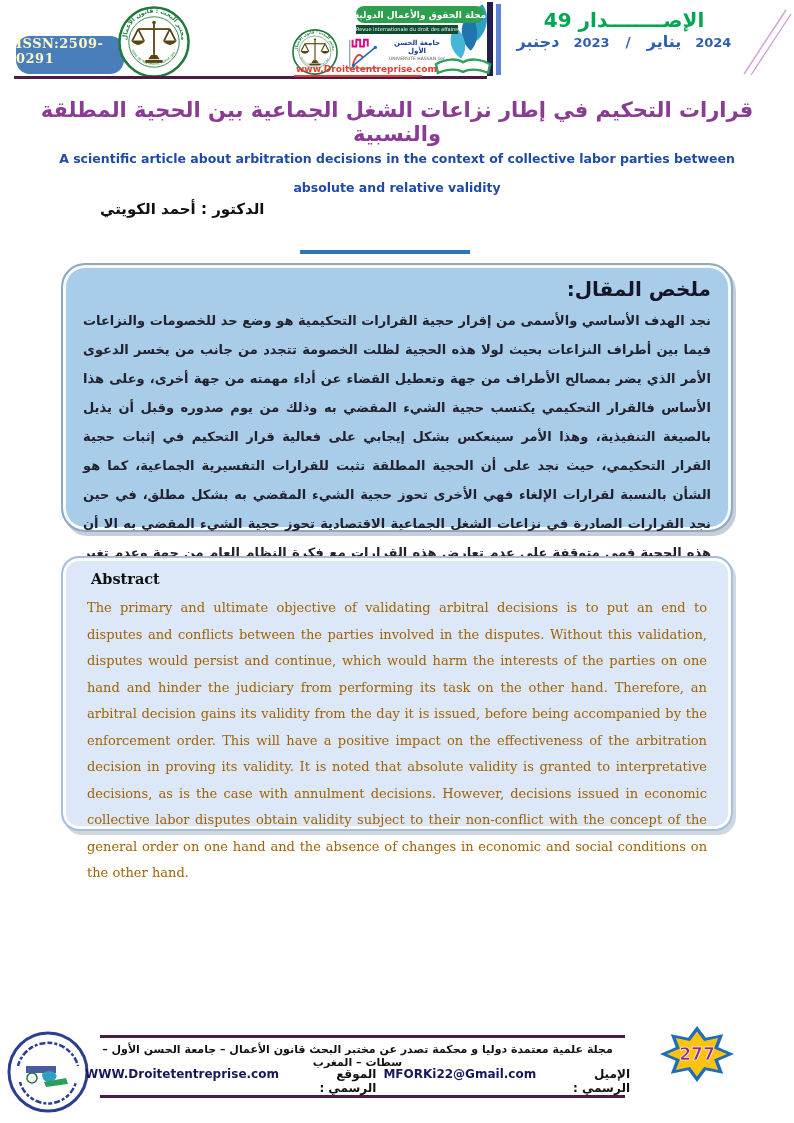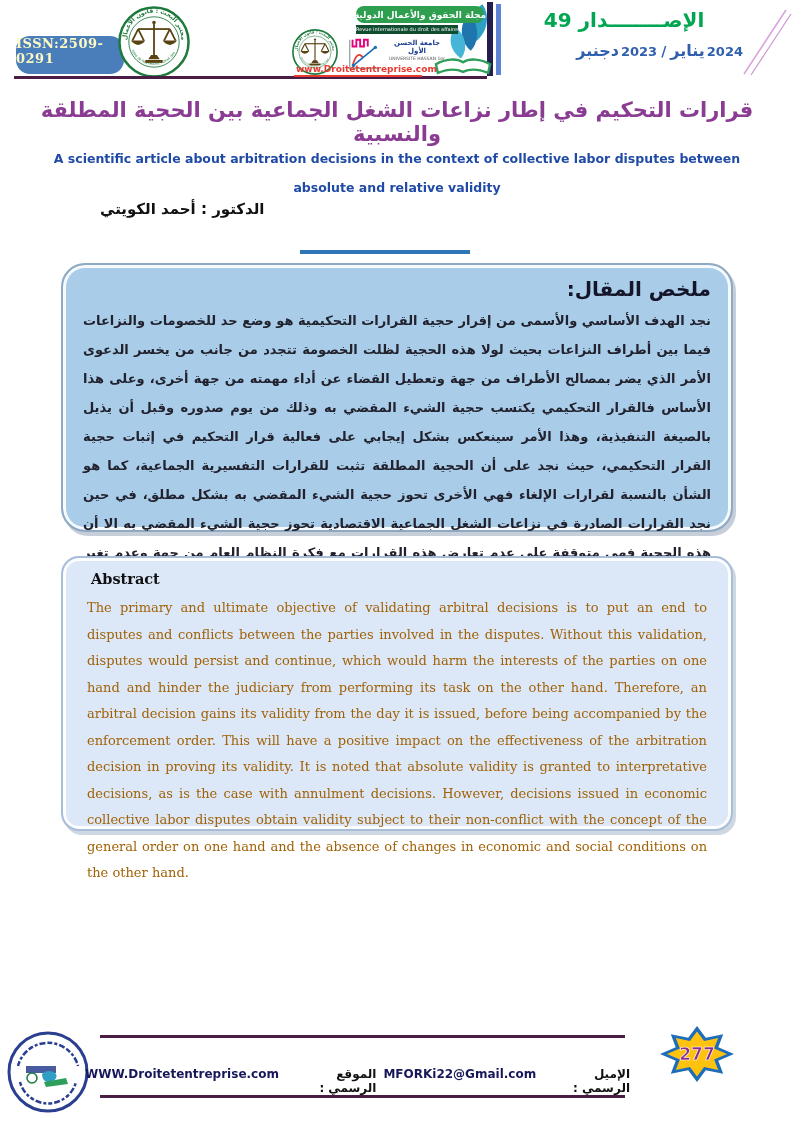--- a/index.html
+++ b/index.html
@@ -29,21 +29,21 @@
   .jl-univ{position:absolute;left:108px;top:36px;width:62px;z-index:2;text-align:center;}
   .jl-univ .ar{font-size:7px;font-weight:bold;color:#1a3c8f;}
   .jl-univ .fr{font-size:4.5px;color:#555;margin-top:1px;}
   .jl-site{position:absolute;left:18px;top:61px;font-size:9px;font-weight:bold;
     color:var(--site-red);white-space:nowrap;z-index:2;}
   .jl-site-line{position:absolute;left:16px;top:72px;width:128px;height:2px;background:var(--site-red);z-index:2;}
   .sep1{position:absolute;left:487px;top:2px;width:6px;height:74px;background:#241e4e;}
   .sep2{position:absolute;left:496px;top:4px;width:5px;height:71px;background:#5d83d6;}
   .issue-block{position:absolute;left:505px;top:8px;width:238px;}
   .issue-line{direction:rtl;text-align:center;font-size:20px;font-weight:bold;color:var(--issue-green);}
-  .date-line{margin-top:9px;display:flex;justify-content:flex-end;align-items:baseline;gap:2px;
+  .date-line{display:flex;justify-content:center;align-items:baseline;gap:14px;
     color:var(--date-blue);font-weight:bold;}
   .date-line .m{font-size:16px;} .date-line .y{font-size:13px;} .date-line .s{font-size:14px;padding:0 2px;}
   .pink-diag{position:absolute;left:740px;top:6px;width:52px;height:70px;}
   .header-rule{position:absolute;left:14px;top:76px;width:473px;height:3px;background:var(--rule-maroon);}
 
   
   .title-ar{position:absolute;top:98px;left:40px;right:40px;direction:rtl;text-align:center;
     font-size:21px;font-weight:bold;color:var(--title-purple);}
   .title-en{position:absolute;top:144px;left:47px;width:700px;text-align:center;font-weight:bold;
     font-size:12.5px;line-height:29px;color:var(--subtitle-blue);}
@@ -170,21 +170,21 @@
   </div>
 
   <svg class="pink-diag" viewBox="0 0 52 70">
     <line x1="4" y1="68" x2="46" y2="4" stroke="#d9a6dc" stroke-width="1.6"></line>
     <line x1="11" y1="69" x2="51" y2="8" stroke="#cf93d4" stroke-width="1.2"></line>
   </svg>
 
   <div class="header-rule"></div>
 
   <div class="title-ar">قرارات التحكيم في إطار نزاعات الشغل الجماعية بين الحجية المطلقة والنسبية</div>
-  <div class="title-en">A scientific article about arbitration decisions in the context of collective labor disputes between absolute and relative validity</div>
+  <div class="title-en">A scientific article about arbitration decisions in the context of collective labor parties between absolute and relative validity</div>
   <div class="author">الدكتور : أحمد الكويتي</div>
   <div class="affil-underline"></div>
 
   <div class="box box-ar">
     <h3>ملخص المقال:</h3>
     <p>نجد الهدف الأساسي والأسمى من إقرار حجية القرارات التحكيمية هو وضع حد للخصومات والنزاعات فيما بين أطراف النزاعات بحيث لولا هذه الحجية لظلت الخصومة تتجدد من جانب من يخسر الدعوى الأمر الذي يضر بمصالح الأطراف من جهة وتعطيل القضاء عن أداء مهمته من جهة أخرى، وعلى هذا الأساس فالقرار التحكيمي يكتسب حجية الشيء المقضي به وذلك من يوم صدوره وقبل أن يذيل بالصيغة التنفيذية، وهذا الأمر سينعكس بشكل إيجابي على فعالية قرار التحكيم في إثبات حجية القرار التحكيمي، حيث نجد على أن الحجية المطلقة تثبت للقرارات التفسيرية الجماعية، كما هو الشأن بالنسبة لقرارات الإلغاء فهي الأخرى تحوز حجية الشيء المقضي به بشكل مطلق، في حين نجد القرارات الصادرة في نزاعات الشغل الجماعية الاقتصادية تحوز حجية الشيء المقضي به الا أن هذه الحجية فهي متوقفة على عدم تعارض هذه القرارات مع فكرة النظام العام من جهة وعدم تغير الظروف الاقتصادية والاجتماعية من ناحية أخرى .</p>
   </div>
 
   <div class="box box-en">
     <h3>Abstract</h3>
@@ -195,20 +195,21 @@
     <circle cx="42" cy="44" r="39" fill="#fff" stroke="#2a3f8f" stroke-width="3"></circle>
     <path d="M12,38 A 31,31 0 0 1 72,38" fill="none" stroke="#2a3f8f" stroke-width="2.5" stroke-dasharray="5 2 3 2 6 2"></path>
     <path d="M14,54 A 29,29 0 0 0 70,54" fill="none" stroke="#2a3f8f" stroke-width="2.5" stroke-dasharray="4 2 6 2 3 2"></path>
     <rect x="20" y="38" width="30" height="7" fill="#2a3f8f" opacity="0.85"></rect>
     <circle cx="26" cy="50" r="5" fill="none" stroke="#1e7a3c" stroke-width="1.5"></circle>
     <path d="M36,46 C40,42 46,42 50,46 C52,50 48,54 42,54 C38,54 36,50 36,46 Z" fill="#2f9fc4"></path>
     <path d="M38,54 L60,50 L62,56 L40,59 Z" fill="#2e9e5b"></path>
   </svg>
 
   <div class="footer-rule top"></div>
+  <div class="footer-line1">مجلة علمية معتمدة دوليا و محكمة تصدر عن مختبر البحث قانون الأعمال – جامعة الحسن الأول – سطات – المغرب</div>
   <div class="footer-line2">
     <span>الإميل الرسمي :</span>
     <span class="latin">MFORKi22@Gmail.com</span>
     <span>الموقع الرسمي :</span>
     <span class="latin">WWW.Droitetentreprise.com</span>
   </div>
   <div class="footer-rule bottom"></div>
 
   <svg class="page-star" viewBox="0 0 76 60">
     <polygon points="75,30 59.3,23.3 64.2,10.2 46.8,13.8 38,2 29.2,13.8 11.8,10.2 16.7,23.3 1,30 16.7,36.7 11.8,49.8 29.2,46.2 38,58 46.8,46.2 64.2,49.8 59.3,36.7" fill="var(--star-blue)"></polygon>

